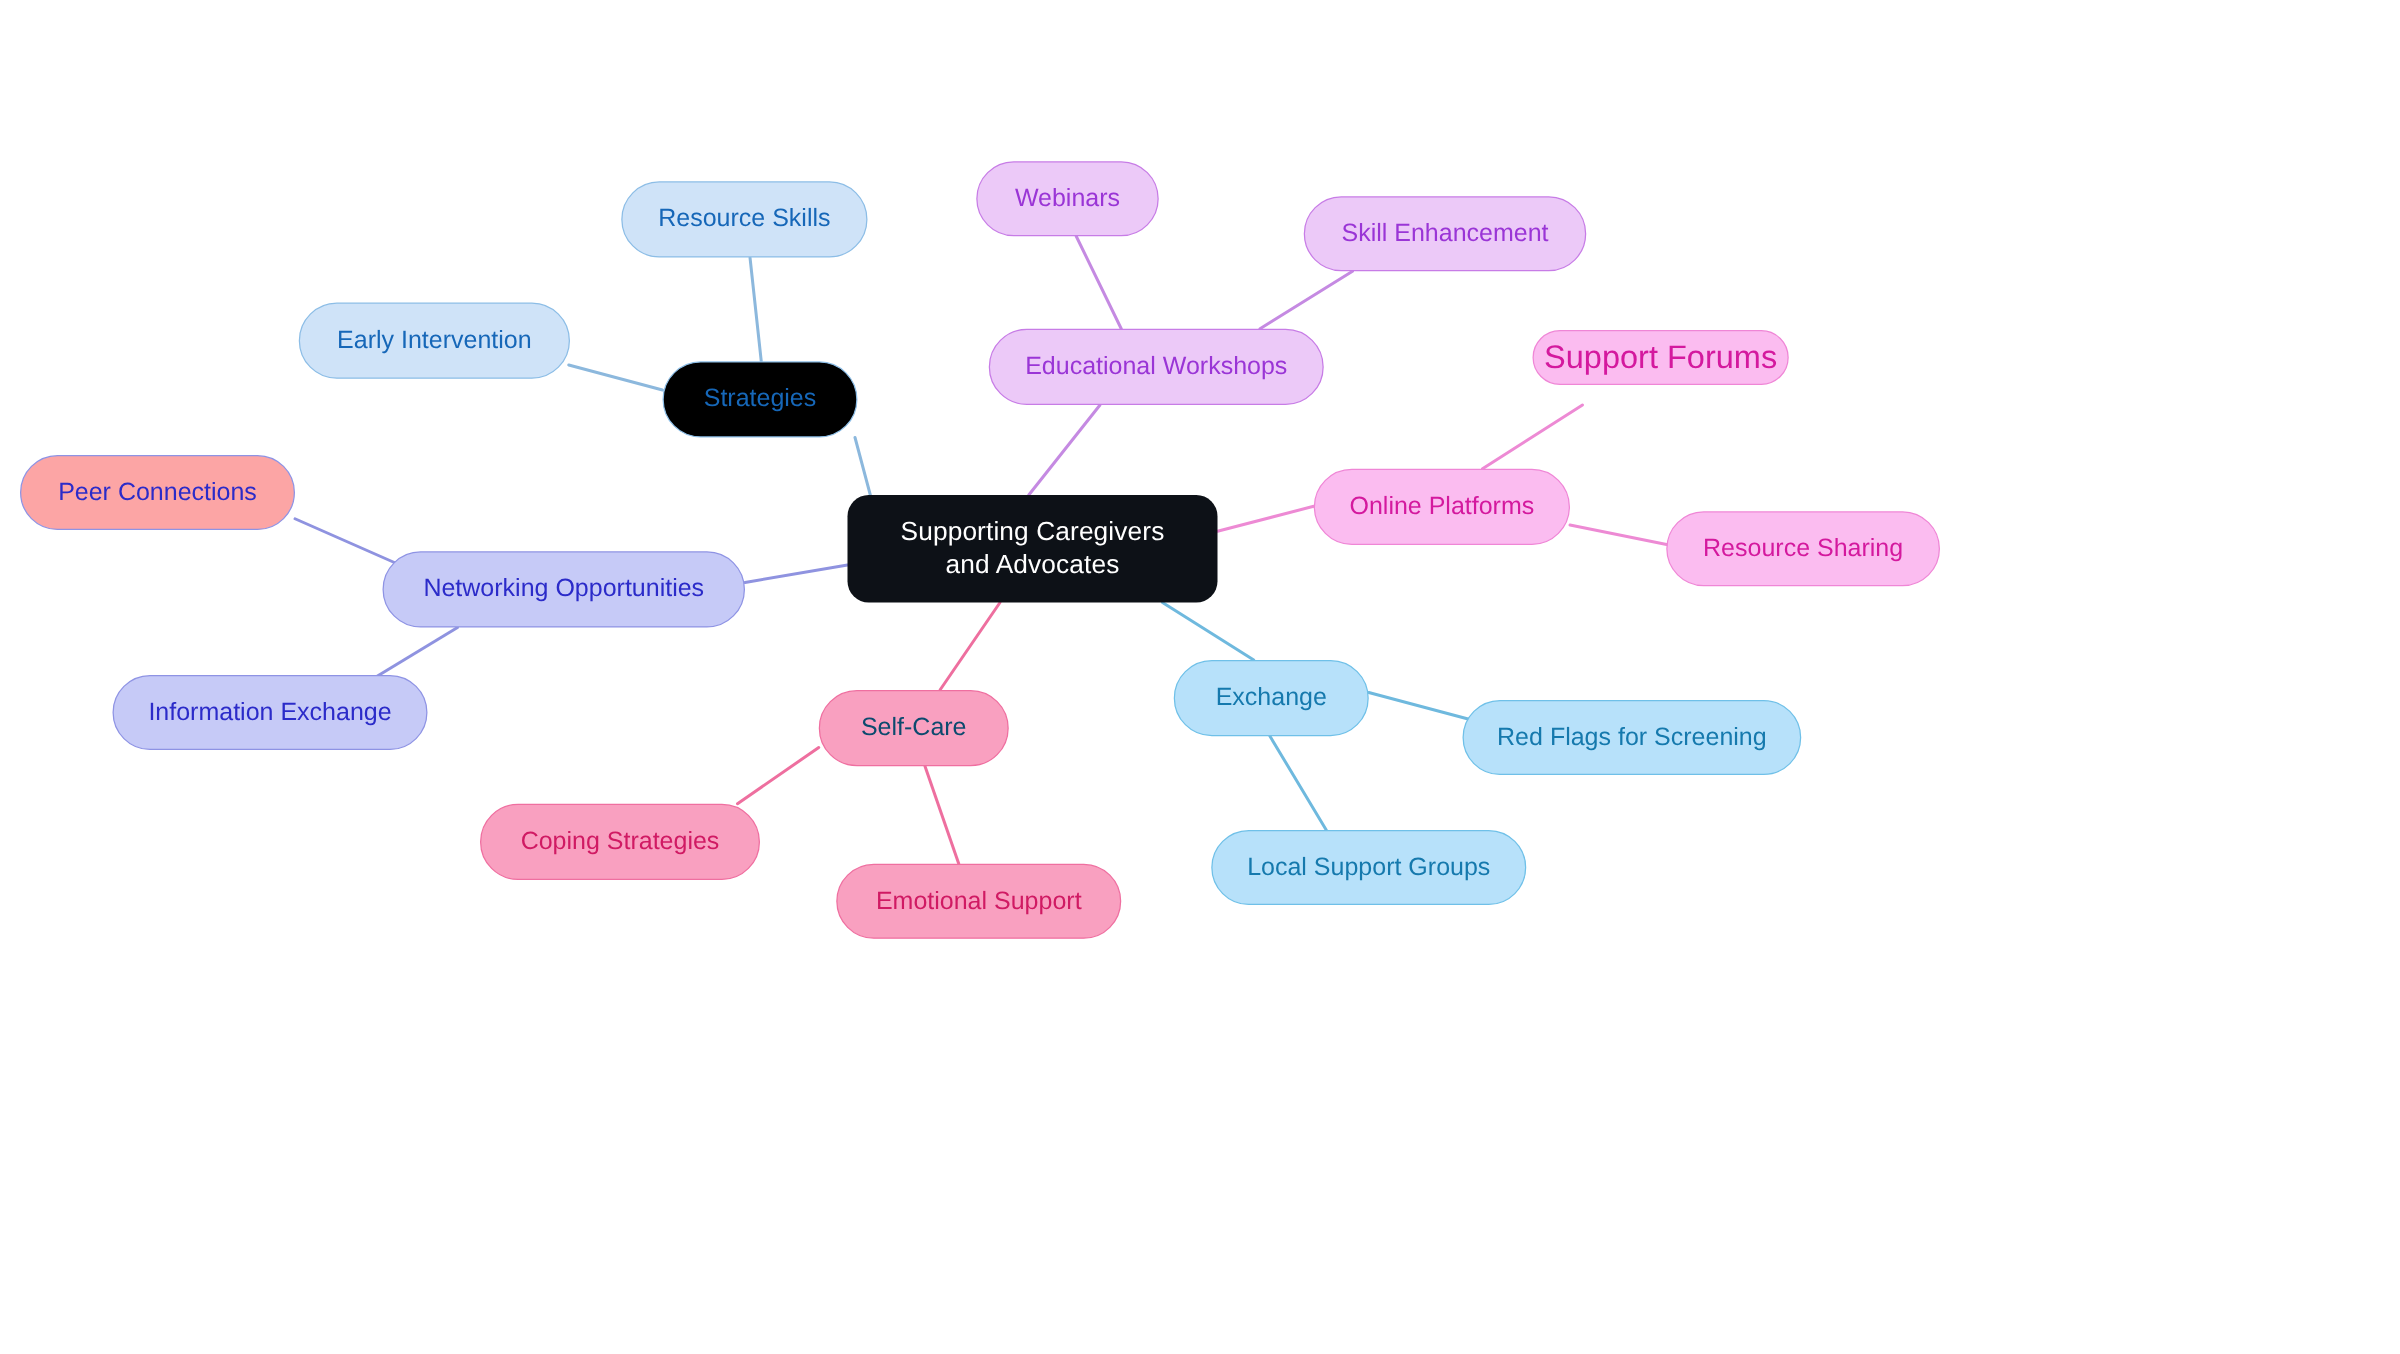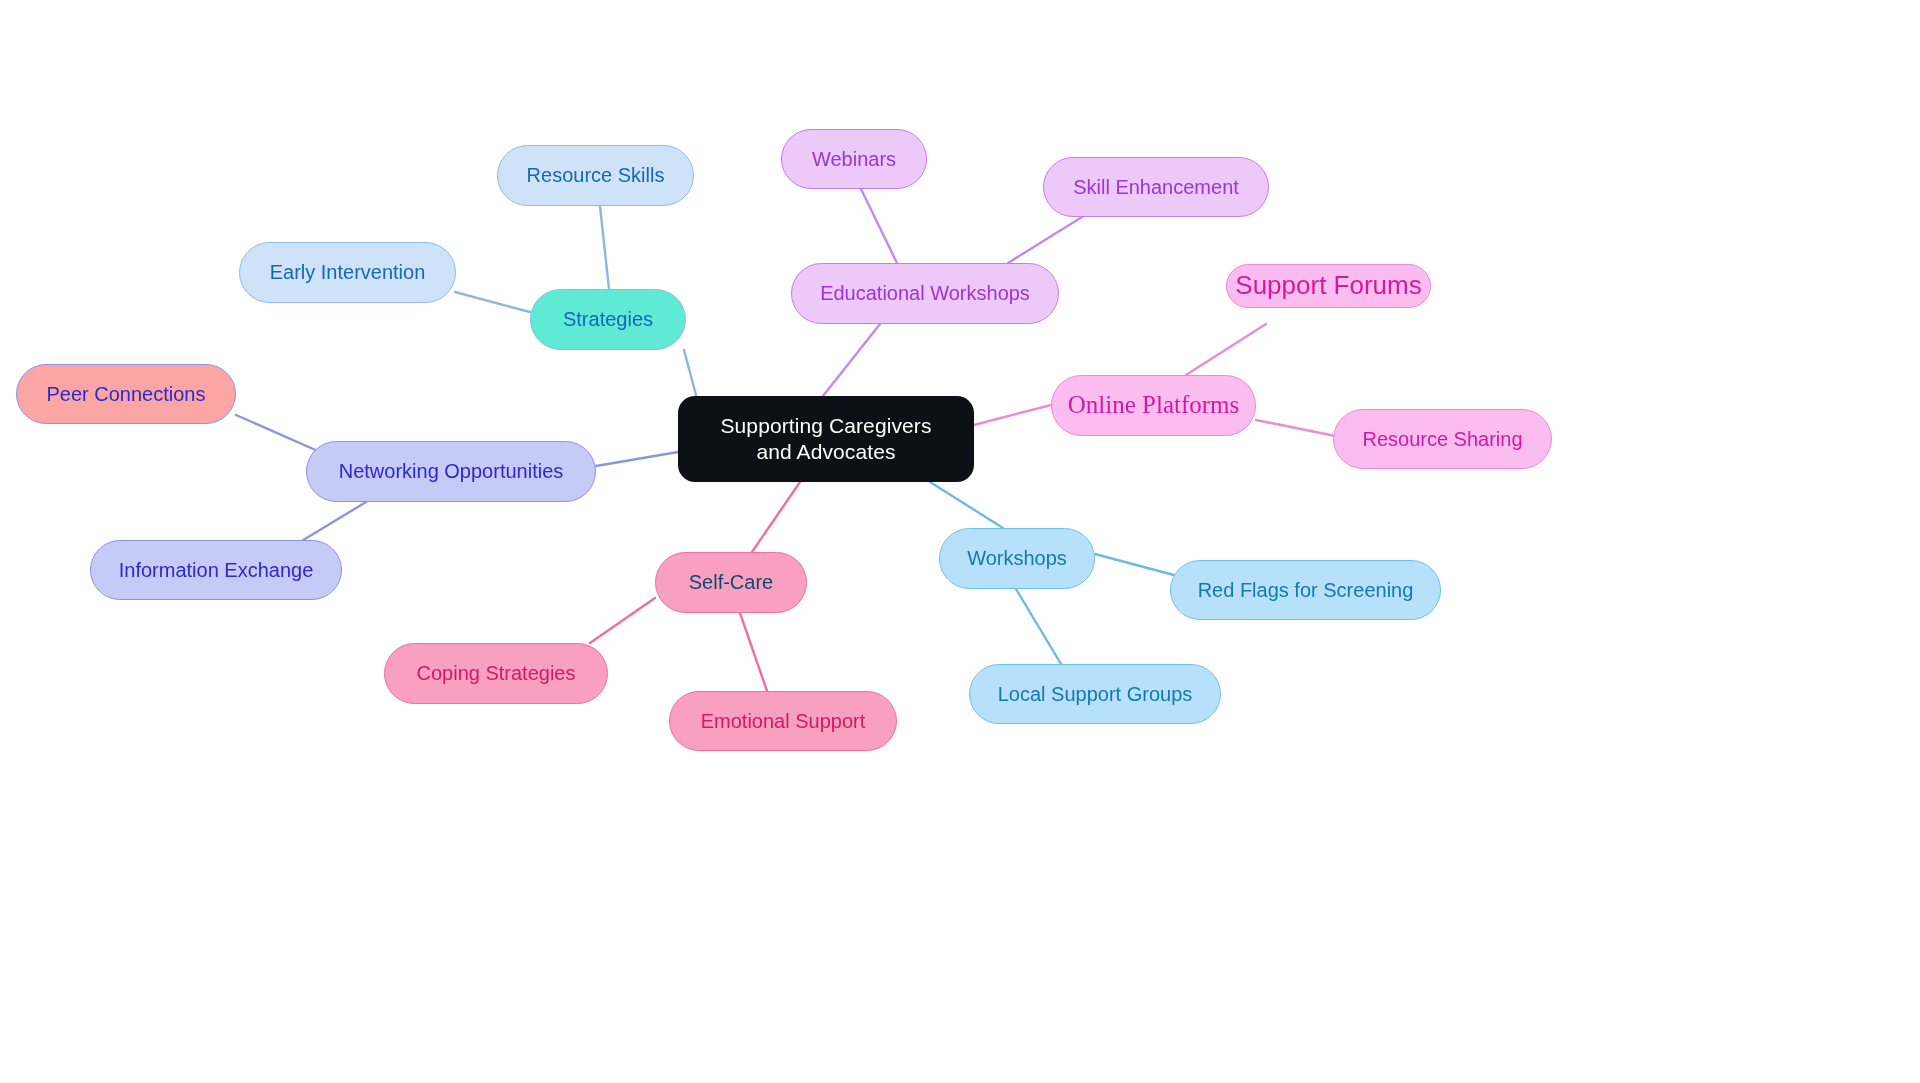--- a/index.html
+++ b/index.html
@@ -72,49 +72,49 @@
       <line x1="1095" y1="554" x2="1185" y2="578" stroke="#6fb9de" stroke-width="2.4" stroke-linecap="round"></line>
       <line x1="1016" y1="589" x2="1061" y2="664" stroke="#6fb9de" stroke-width="2.4" stroke-linecap="round"></line>
       <line x1="800" y1="482" x2="752" y2="552" stroke="#ee6f9f" stroke-width="2.4" stroke-linecap="round"></line>
       <line x1="655" y1="598" x2="590" y2="643" stroke="#ee6f9f" stroke-width="2.4" stroke-linecap="round"></line>
       <line x1="740" y1="613" x2="767" y2="691" stroke="#ee6f9f" stroke-width="2.4" stroke-linecap="round"></line>
       <line x1="678" y1="452" x2="596" y2="466" stroke="#8f93e0" stroke-width="2.4" stroke-linecap="round"></line>
       <line x1="320" y1="452" x2="236" y2="415" stroke="#8f93e0" stroke-width="2.4" stroke-linecap="round"></line>
       <line x1="366" y1="502" x2="300" y2="542" stroke="#8f93e0" stroke-width="2.4" stroke-linecap="round"></line>
     </svg>
   <div id="nodes">
-      <div class="node pill" style="left: 530px; top: 289px; width: 156px; height: 61px; background: #5eead4; color: rgb(22, 103, 184); border-color: rgb(140, 189, 230); font-size: 20px;">
+      <div class="node pill" style="left: 530px; top: 289px; width: 156px; height: 61px; background: #000000; color: rgb(22, 103, 184); border-color: rgb(140, 189, 230); font-size: 20px;">
         <span class="node-label">Strategies</span>
       </div>
       <div class="node pill" style="left: 497px; top: 145px; width: 197px; height: 61px; background: rgb(207, 227, 248); color: rgb(22, 103, 184); border-color: rgb(140, 189, 230); font-size: 20px;">
         <span class="node-label">Resource Skills</span>
       </div>
       <div class="node pill" style="left: 239px; top: 242px; width: 217px; height: 61px; background: rgb(207, 227, 248); color: rgb(22, 103, 184); border-color: rgb(140, 189, 230); font-size: 20px;">
         <span class="node-label">Early Intervention</span>
       </div>
       <div class="node pill" style="left: 791px; top: 263px; width: 268px; height: 61px; background: rgb(236, 201, 248); color: rgb(154, 53, 214); border-color: rgb(199, 124, 230); font-size: 20px;">
         <span class="node-label">Educational Workshops</span>
       </div>
       <div class="node pill" style="left: 781px; top: 129px; width: 146px; height: 60px; background: rgb(236, 201, 248); color: rgb(154, 53, 214); border-color: rgb(199, 124, 230); font-size: 20px;">
         <span class="node-label">Webinars</span>
       </div>
       <div class="node pill" style="left: 1043px; top: 157px; width: 226px; height: 60px; background: rgb(236, 201, 248); color: rgb(154, 53, 214); border-color: rgb(199, 124, 230); font-size: 20px;">
         <span class="node-label">Skill Enhancement</span>
       </div>
-      <div class="node pill" style="left: 1051px; top: 375px; width: 205px; height: 61px; background: rgb(251, 188, 240); color: rgb(212, 25, 158); border-color: rgb(239, 134, 214); font-size: 25px; font-family: Liberation Serif, serif;">
+      <div class="node pill" style="left: 1051px; top: 375px; width: 205px; height: 61px; background: rgb(251, 188, 240); color: rgb(212, 25, 158); border-color: rgb(239, 134, 214); font-size: 20px;">
         <span class="node-label">Online Platforms</span>
       </div>
       <div class="node pill" style="left: 1226px; top: 264px; width: 205px; height: 44px; background: rgb(251, 188, 240); color: rgb(212, 25, 158); border-color: rgb(239, 134, 214); font-size: 26px;">
         <span class="node-label">Support Forums</span>
       </div>
       <div class="node pill" style="left: 1333px; top: 409px; width: 219px; height: 60px; background: rgb(251, 188, 240); color: rgb(212, 25, 158); border-color: rgb(239, 134, 214); font-size: 20px;">
         <span class="node-label">Resource Sharing</span>
       </div>
       <div class="node pill" style="left: 939px; top: 528px; width: 156px; height: 61px; background: rgb(183, 225, 250); color: rgb(21, 121, 173); border-color: rgb(111, 192, 232); font-size: 20px;">
-        <span class="node-label">Workshops</span>
+        <span class="node-label">Exchange</span>
       </div>
       <div class="node pill" style="left: 1170px; top: 560px; width: 271px; height: 60px; background: rgb(183, 225, 250); color: rgb(21, 121, 173); border-color: rgb(111, 192, 232); font-size: 20px;">
         <span class="node-label">Red Flags for Screening</span>
       </div>
       <div class="node pill" style="left: 969px; top: 664px; width: 252px; height: 60px; background: rgb(183, 225, 250); color: rgb(21, 121, 173); border-color: rgb(111, 192, 232); font-size: 20px;">
         <span class="node-label">Local Support Groups</span>
       </div>
       <div class="node pill" style="left: 655px; top: 552px; width: 152px; height: 61px; background: rgb(249, 160, 192); color: #0c4a6e; border-color: rgb(239, 111, 160); font-size: 20px;">
         <span class="node-label">Self-Care</span>
       </div>

